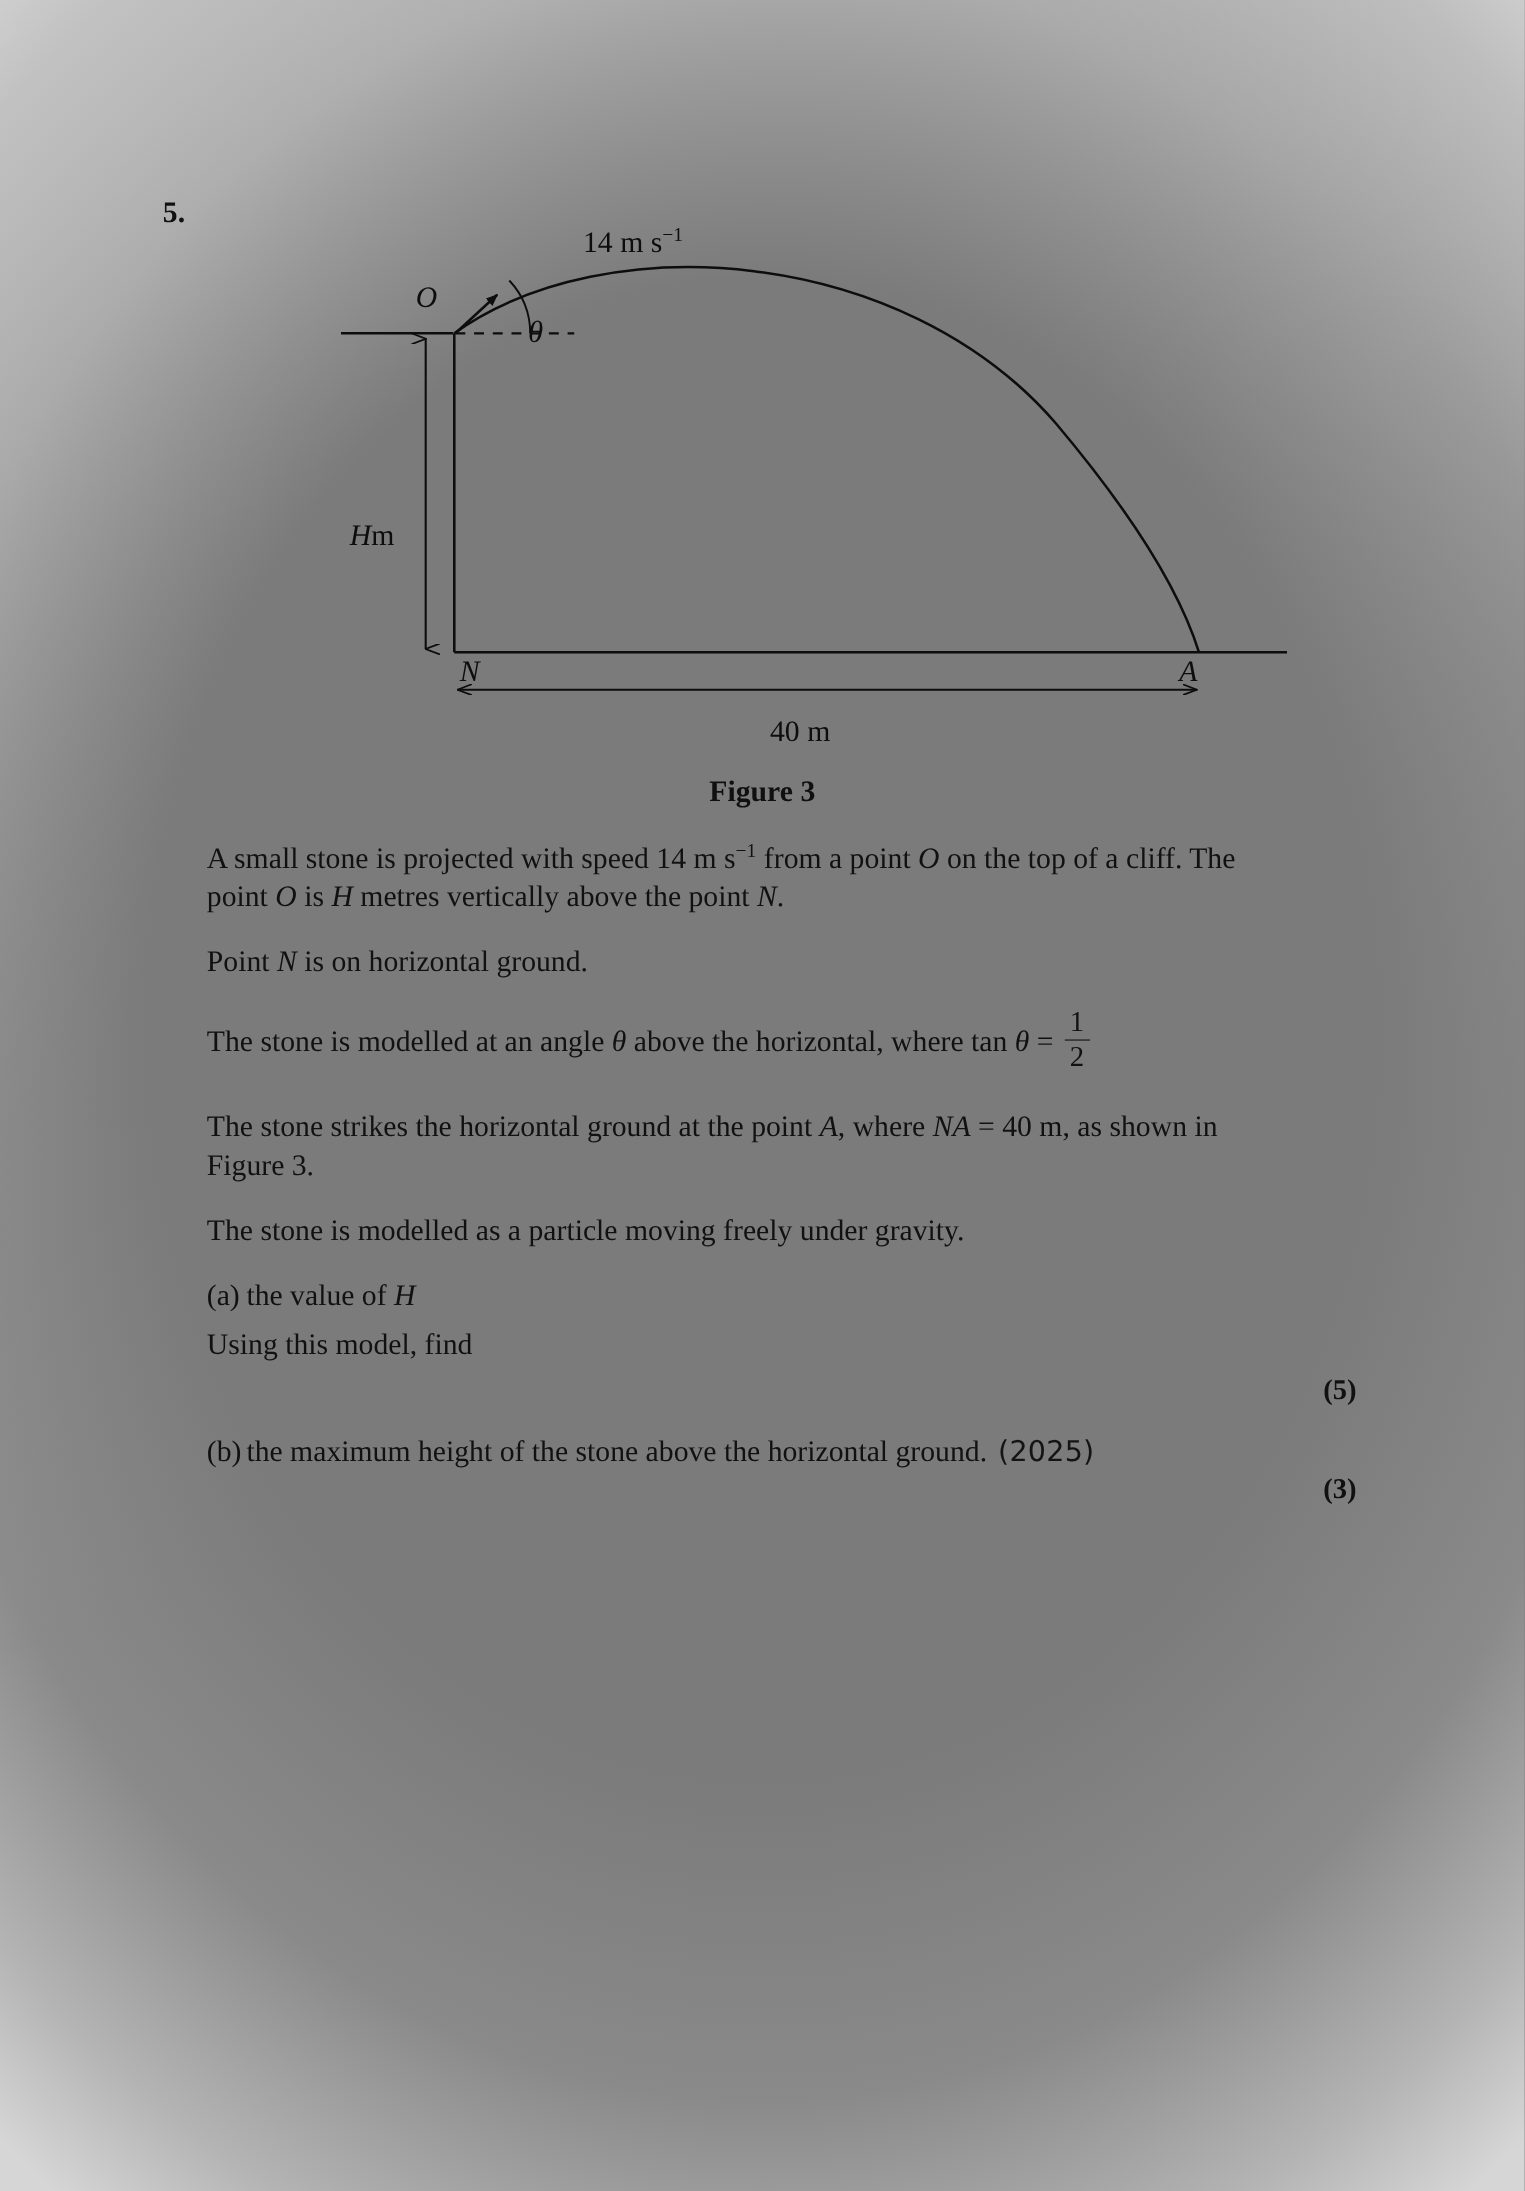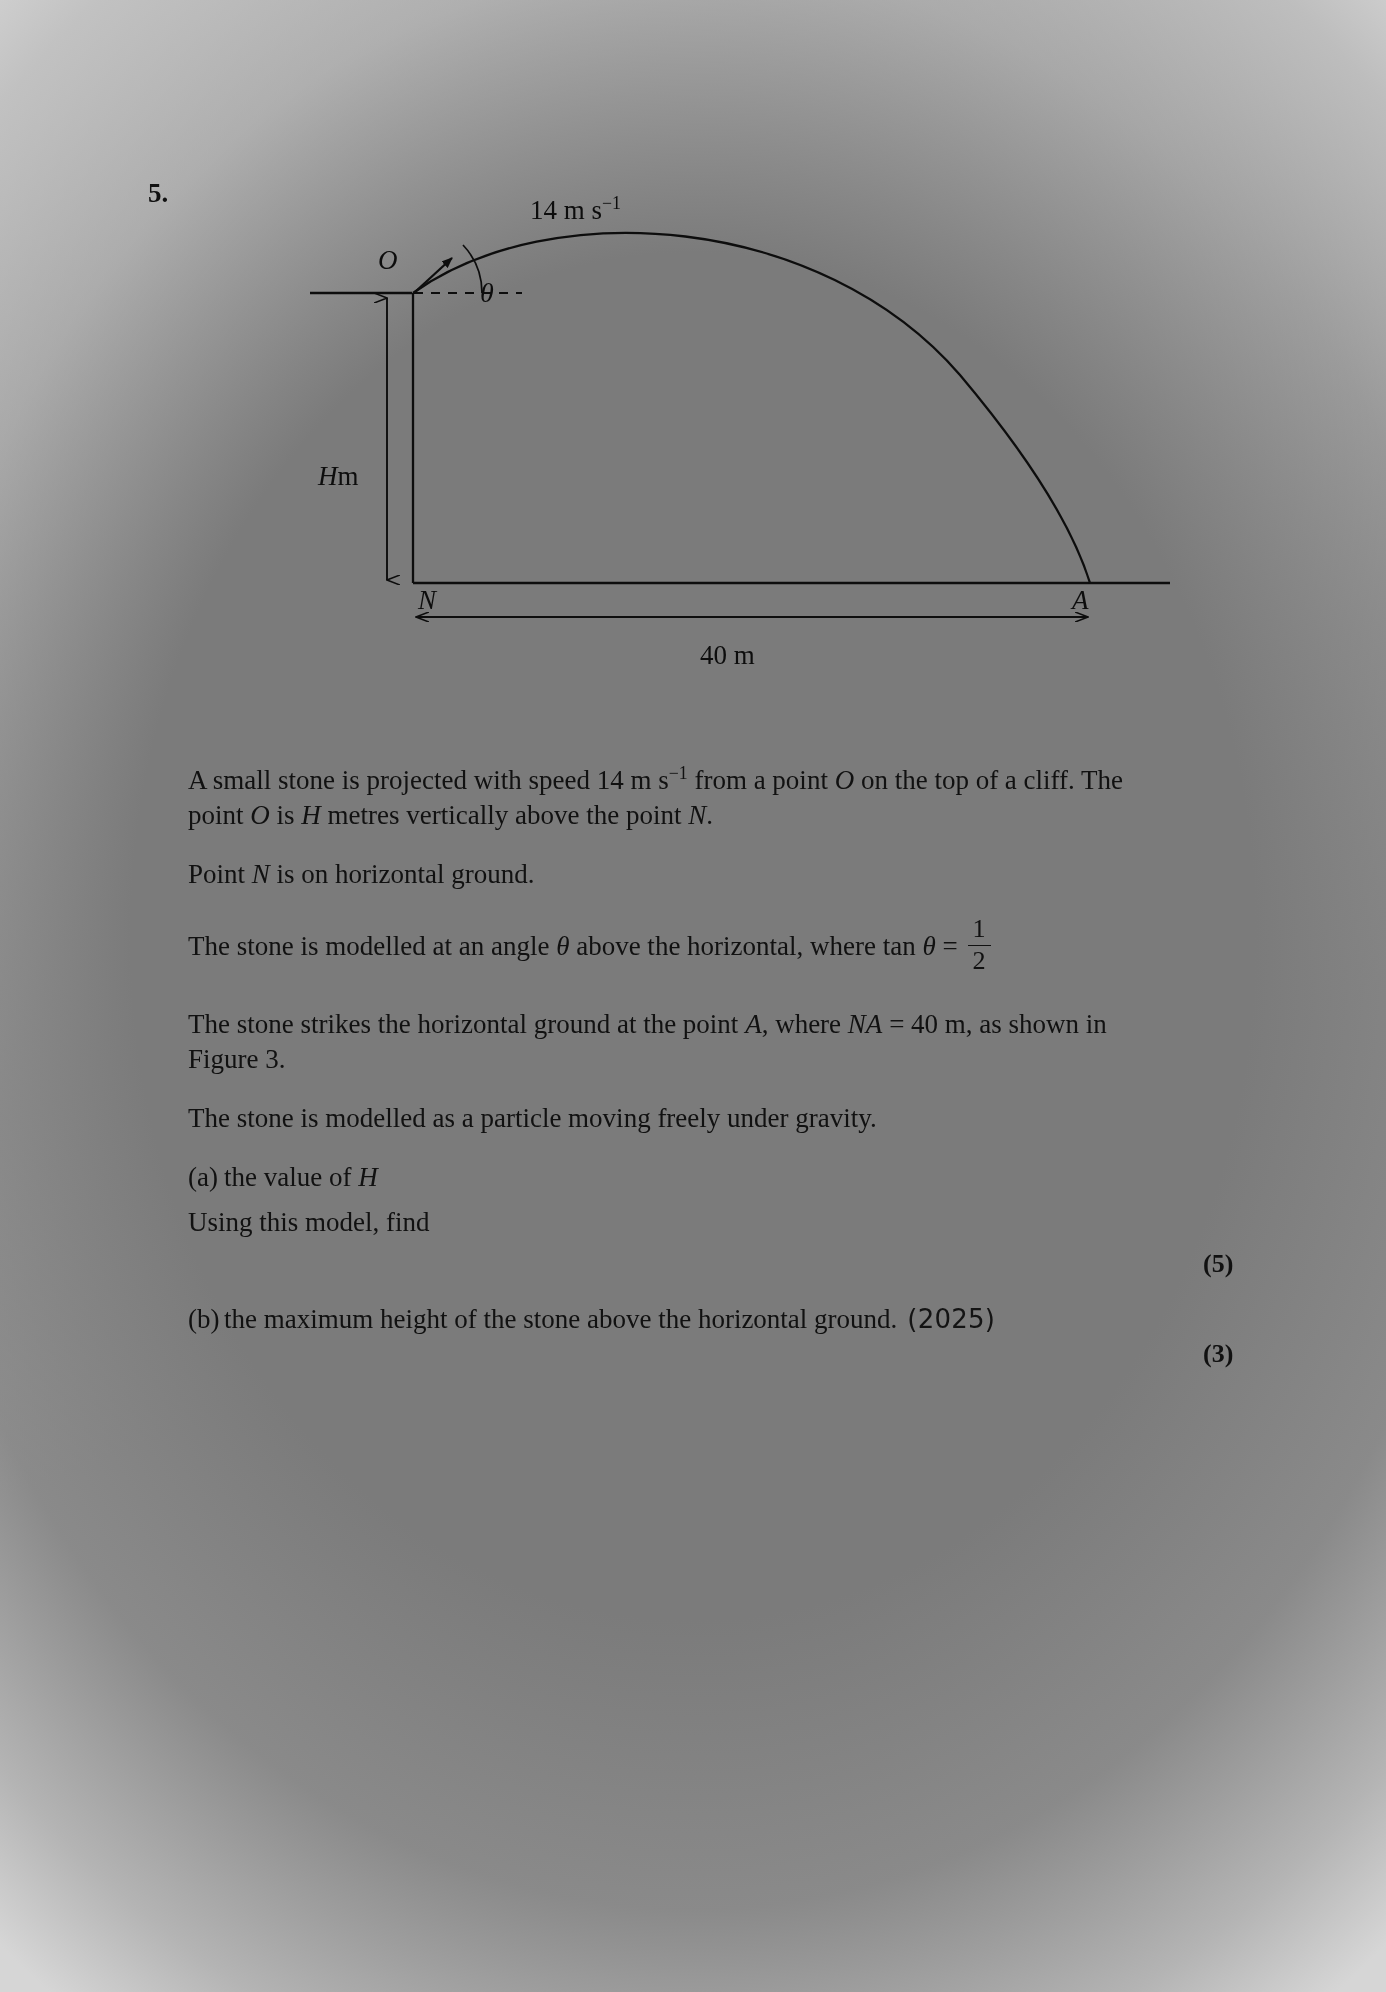--- a/index.html
+++ b/index.html
@@ -42,21 +42,21 @@
     top: 178px;
     font-weight: bold;
     font-size: 27px;
     color: #111;
   }
 
   
   #figure-wrap {
     position: absolute;
     left: 300px;
-    top: 185px;
+    top: 195px;
     width: 880px;
     height: 480px;
     text-decoration: underline;
   }
   #figure-svg { display: block; }
 
   .fig-label {
     position: absolute;
     font-size: 27px;
     color: #0d0d0d;
@@ -198,20 +198,21 @@
       <span>14 m s</span><span class="sup">−1</span>
     </div>
     <div class="fig-label" id="lbl-O">O</div>
     <div class="fig-label" id="lbl-theta">θ</div>
     <div class="fig-label" id="lbl-H"><i>H</i>m</div>
     <div class="fig-label" id="lbl-N">N</div>
     <div class="fig-label" id="lbl-A">A</div>
     <div class="fig-label" id="lbl-40m">40 m</div>
   </div>
 
+  <div class="figure-caption">Figure 3</div>
 
   <div id="body-text">
 
     <p class="para"><span>A small stone is projected with speed </span><span>14 m s</span><span class="sup">−1</span><span> from a point </span><i>O</i><span> on the top of a cliff. The point </span><i>O</i><span> is </span><i>H</i><span> metres vertically above the point </span><i>N</i><span>.</span></p>
 
     <p class="para"><span>Point </span><i>N</i><span> is on horizontal ground.</span></p>
 
     <p class="para para-frac"><span>The stone is modelled at an angle </span><i>θ</i><span> above the horizontal, where  tan</span>&nbsp;<i>θ</i><span> = </span><span class="frac"><span class="num">1</span><span class="bar"></span><span class="den">2</span></span></p>
 
     <p class="para"><span>The stone strikes the horizontal ground at the point </span><i>A</i><span>, where </span><i>NA</i><span> = 40 m, as shown in Figure 3.</span></p>

